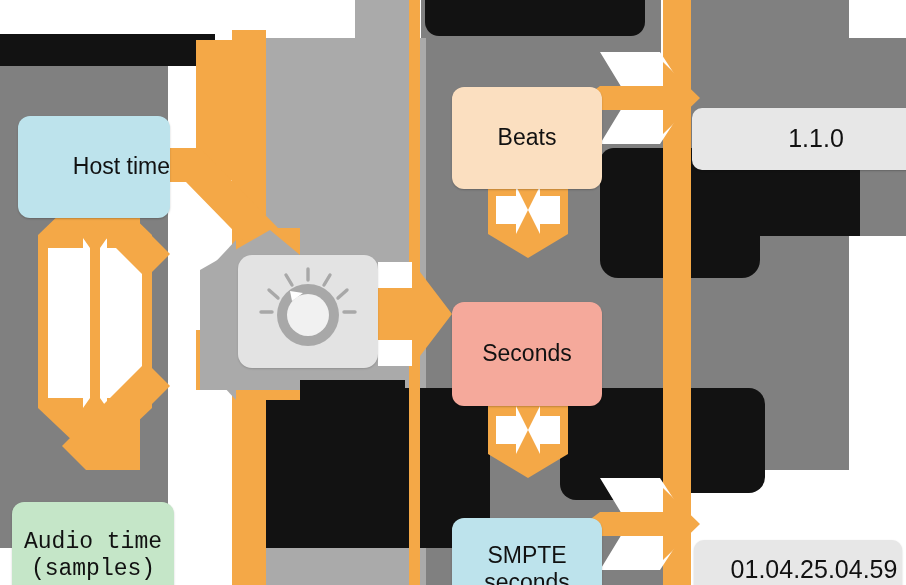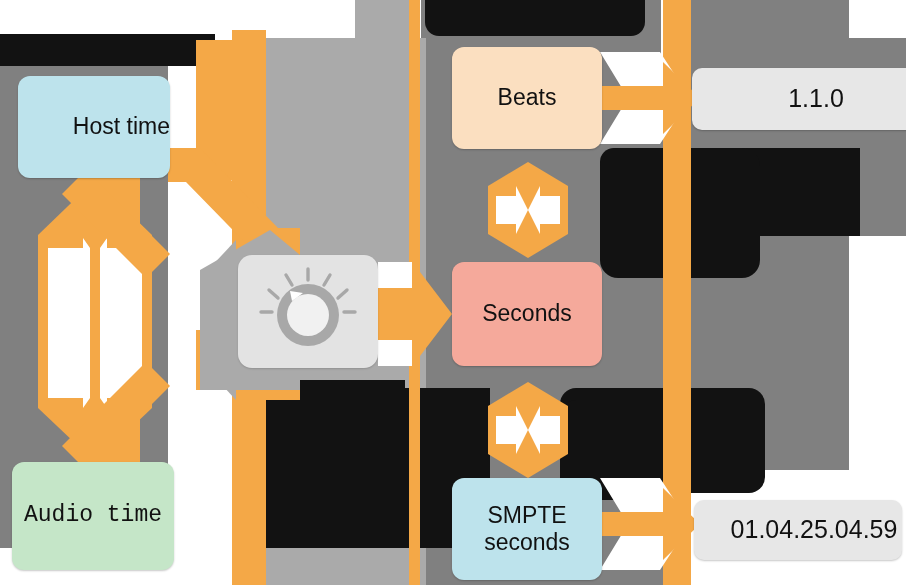--- a/index.html
+++ b/index.html
@@ -31,20 +31,21 @@
     border-radius: 12px;
     display: flex;
     align-items: center;
     justify-content: center;
     text-align: center;
     color: #111111;
     font-size: 23px;
     line-height: 1.18;
     box-sizing: border-box;
     box-shadow: 0 1px 2px rgba(0,0,0,0.22);
+    margin-top: 40px;
   }
   .node.blue   { background: #bde3ec; }
   .node.green  { background: #c5e6c8; }
   .node.peach  { background: #fbdfc0; }
   .node.salmon { background: #f5a99b; }
   .node.value  { background: #e7e7e7; font-size: 25px; border-radius: 10px; }
 
   
   .knob-plate {
     position: absolute;
@@ -168,20 +169,21 @@
       <polygon points="52,36 65,38 54,46" fill="#ffffff"></polygon>
     </svg>
   </div>
 
   <div class="node blue" style="left:18px; top:76px; width:152px; height:102px;justify-content:flex-end;">
     <span>Host time</span>
   </div>
 
   <div class="node green" style="left:12px; top:462px; width:162px; height:108px; flex-direction:column;font-family:Liberation Mono, monospace;">
     <span>Audio time</span>
+    <span>(samples)</span>
   </div>
 
   <div class="node peach" style="left:452px; top:47px; width:150px; height:102px;">
     <span>Beats</span>
   </div>
 
   <div class="node salmon" style="left:452px; top:262px; width:150px; height:104px;">
     <span>Seconds</span>
   </div>
 

